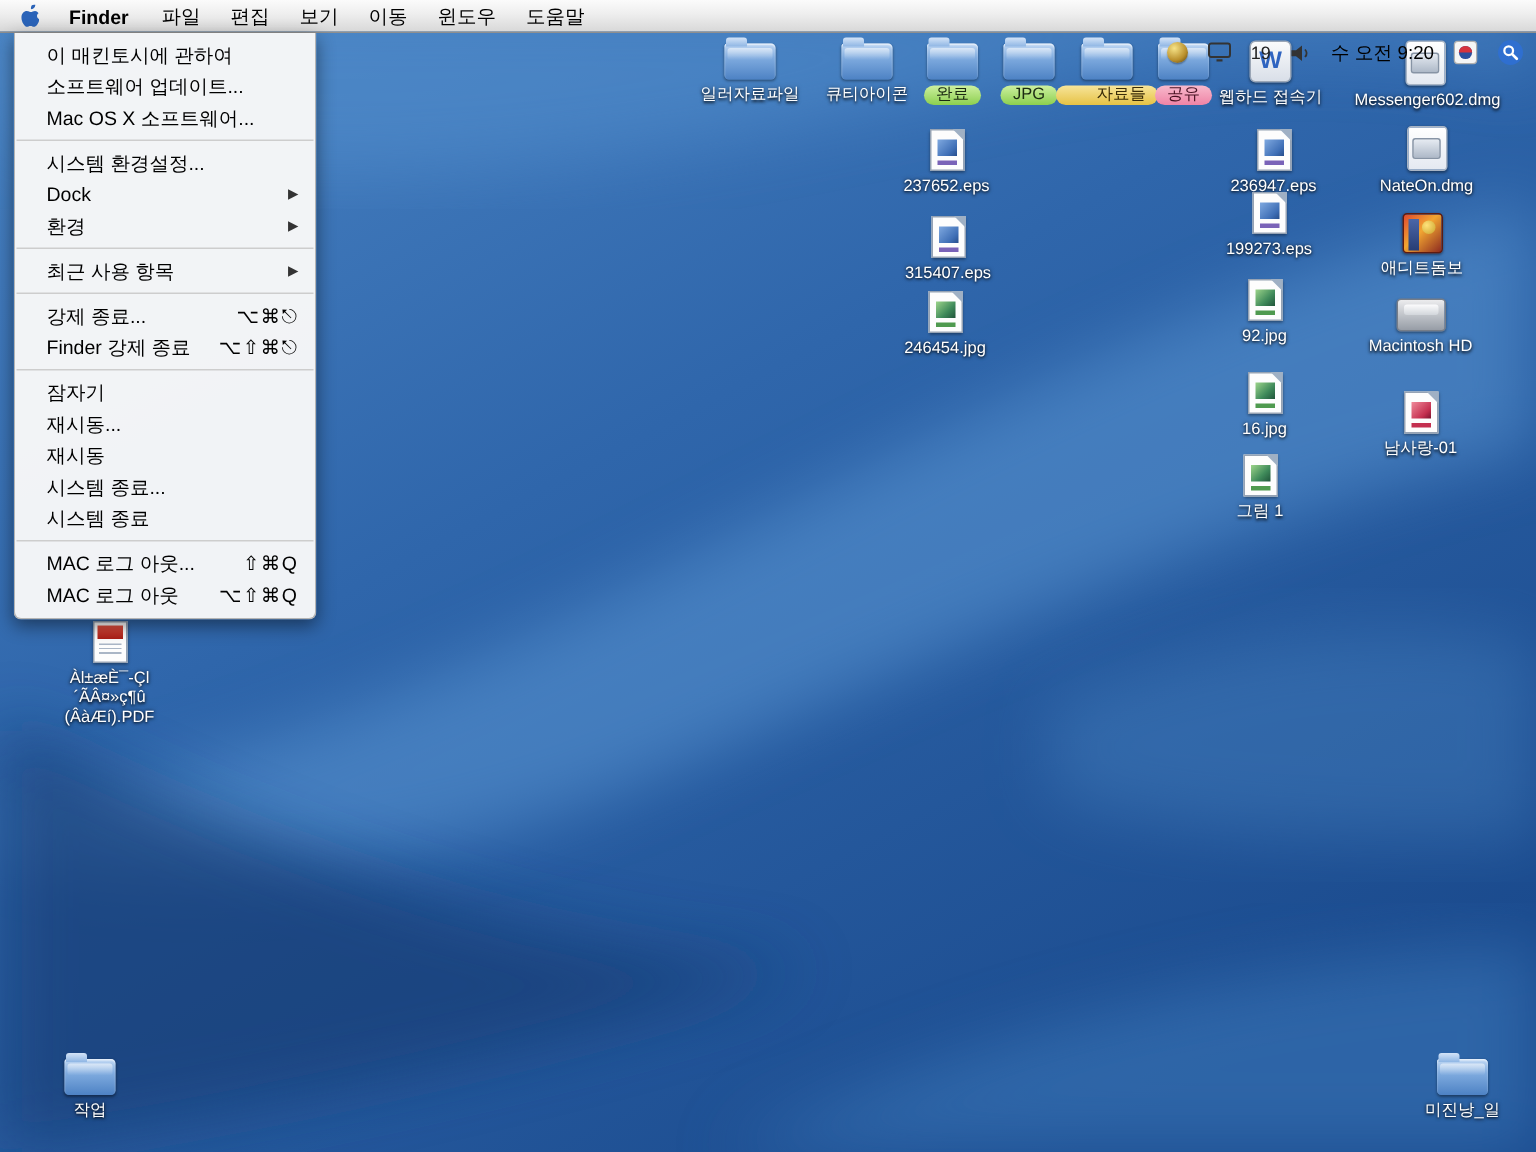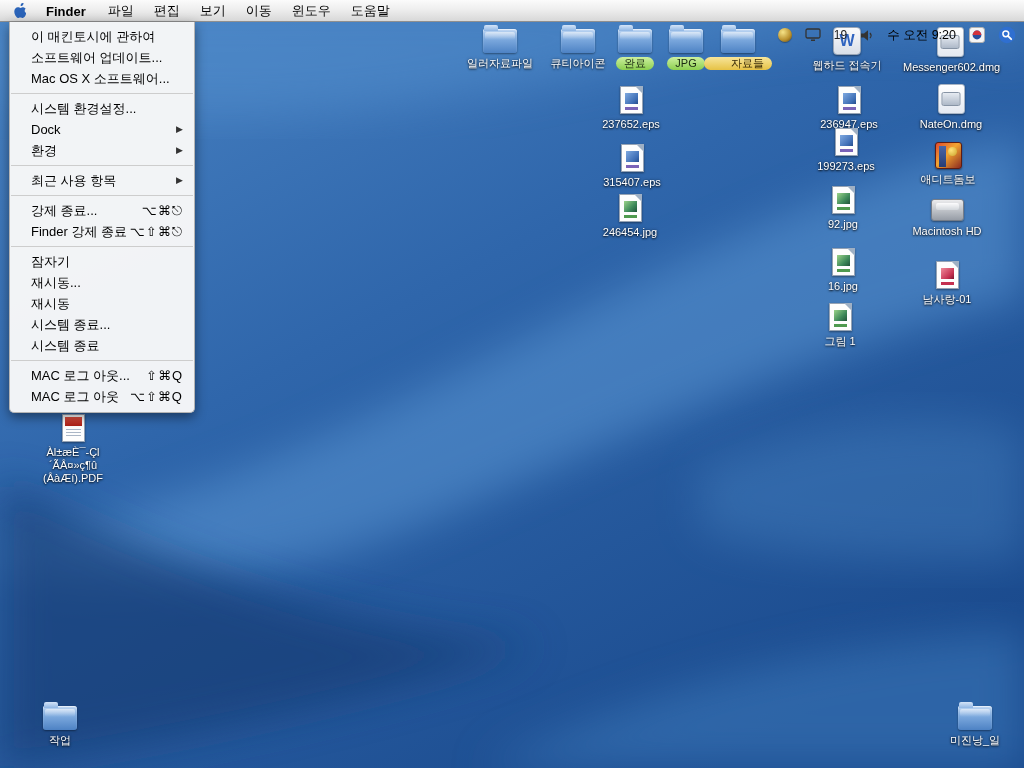--- a/index.html
+++ b/index.html
@@ -19,21 +19,21 @@
   .apple-trigger { padding:0 10px 0 12px; height:22px; display:flex; align-items:center; }
   .menu-title { padding:0 10px; height:22px; display:flex; align-items:center; white-space:nowrap; }
   .menu-title.bold { font-weight:bold; padding-right:12px; }
   .mb-right { margin-left:auto; display:flex; align-items:center; gap:13px; padding-right:8px; height:22px;margin-top:24px; }
   .mb-right .extra { display:flex; align-items:center; height:22px; }
   .mb-clock { font-size:12.5px; white-space:nowrap; }
   .mb-extratext { font-size:12px; color:#222; }
 
   
   .apple-menu {
-    position:absolute; top:22px; left:9px; width:186px; z-index:60;
+    position:absolute; top:22px; left:9px; width:202px; z-index:60;
     background:rgba(248,248,248,0.97);
     border:1px solid #b4b4b4; border-top:none;
     border-radius:0 0 5px 5px;
     box-shadow:0 4px 12px rgba(0,0,0,0.45);
     padding:4px 0 5px 0;
     font-size:13px; color:#000;
   }
   .mi { display:flex; align-items:center; padding:2px 11px 2px 21px; line-height:17px; }
   .mi-label { flex:1; white-space:nowrap; }
   .mi-short { margin-left:auto; letter-spacing:1px; white-space:nowrap; }
@@ -156,20 +156,24 @@
     <div class="ilabel pill green">완료</div>
   </div>
   <div class="dicon" style="left:641px;top:29px">
     <div class="art art-folder"></div>
     <div class="ilabel pill green">JPG</div>
   </div>
   <div class="dicon" style="left:693px;top:29px">
     <div class="art art-folder"></div>
     <div class="ilabel pill yellow">자료들</div>
   </div>
+  <div class="dicon" style="left:744px;top:29px">
+    <div class="art art-folder"></div>
+    <div class="ilabel pill pink">공유</div>
+  </div>
   <div class="dicon" style="left:802px;top:27px">
     <div class="art art-app">
         <span>W</span>
       </div>
     <div class="ilabel">웹하드 접속기</div>
   </div>
   <div class="dicon" style="left:905px;top:27px">
     <div class="art art-dmg"></div>
     <div class="ilabel nw">Messenger602.dmg</div>
   </div>

